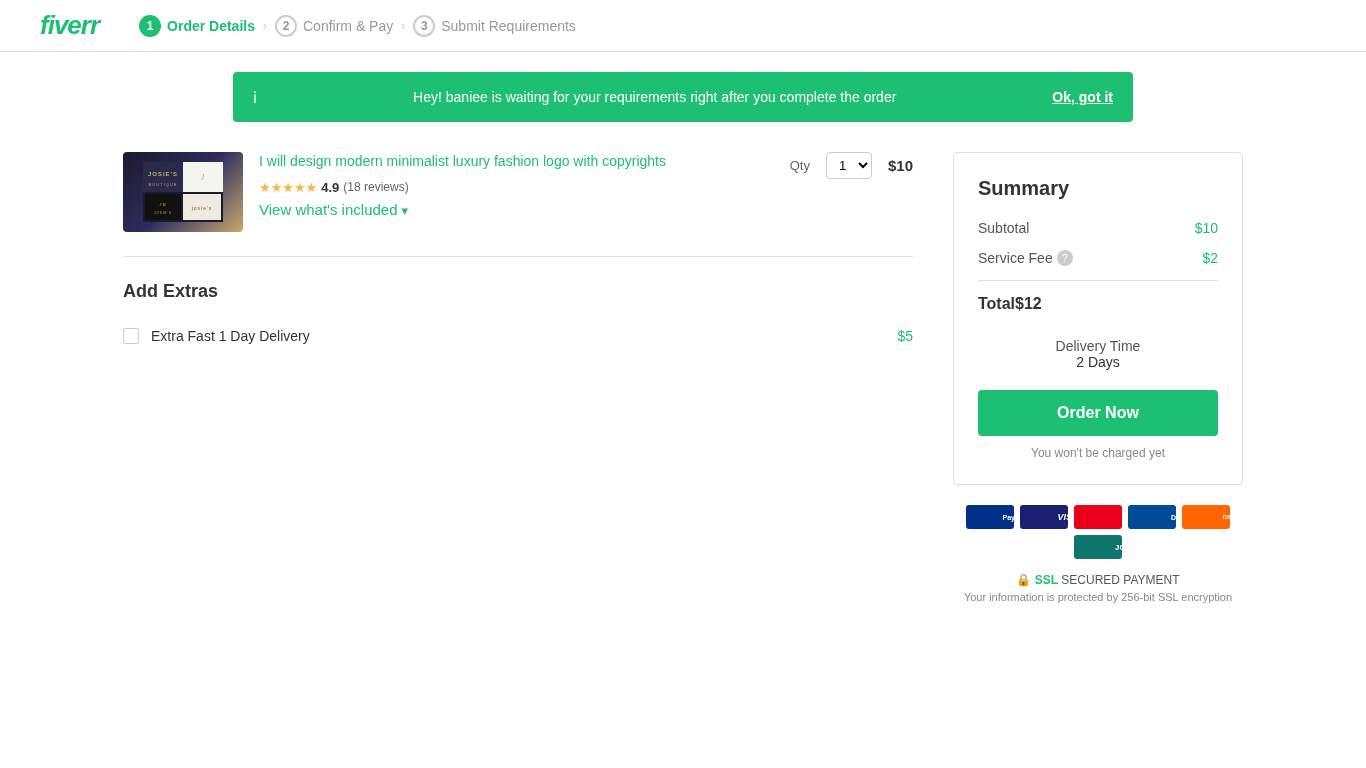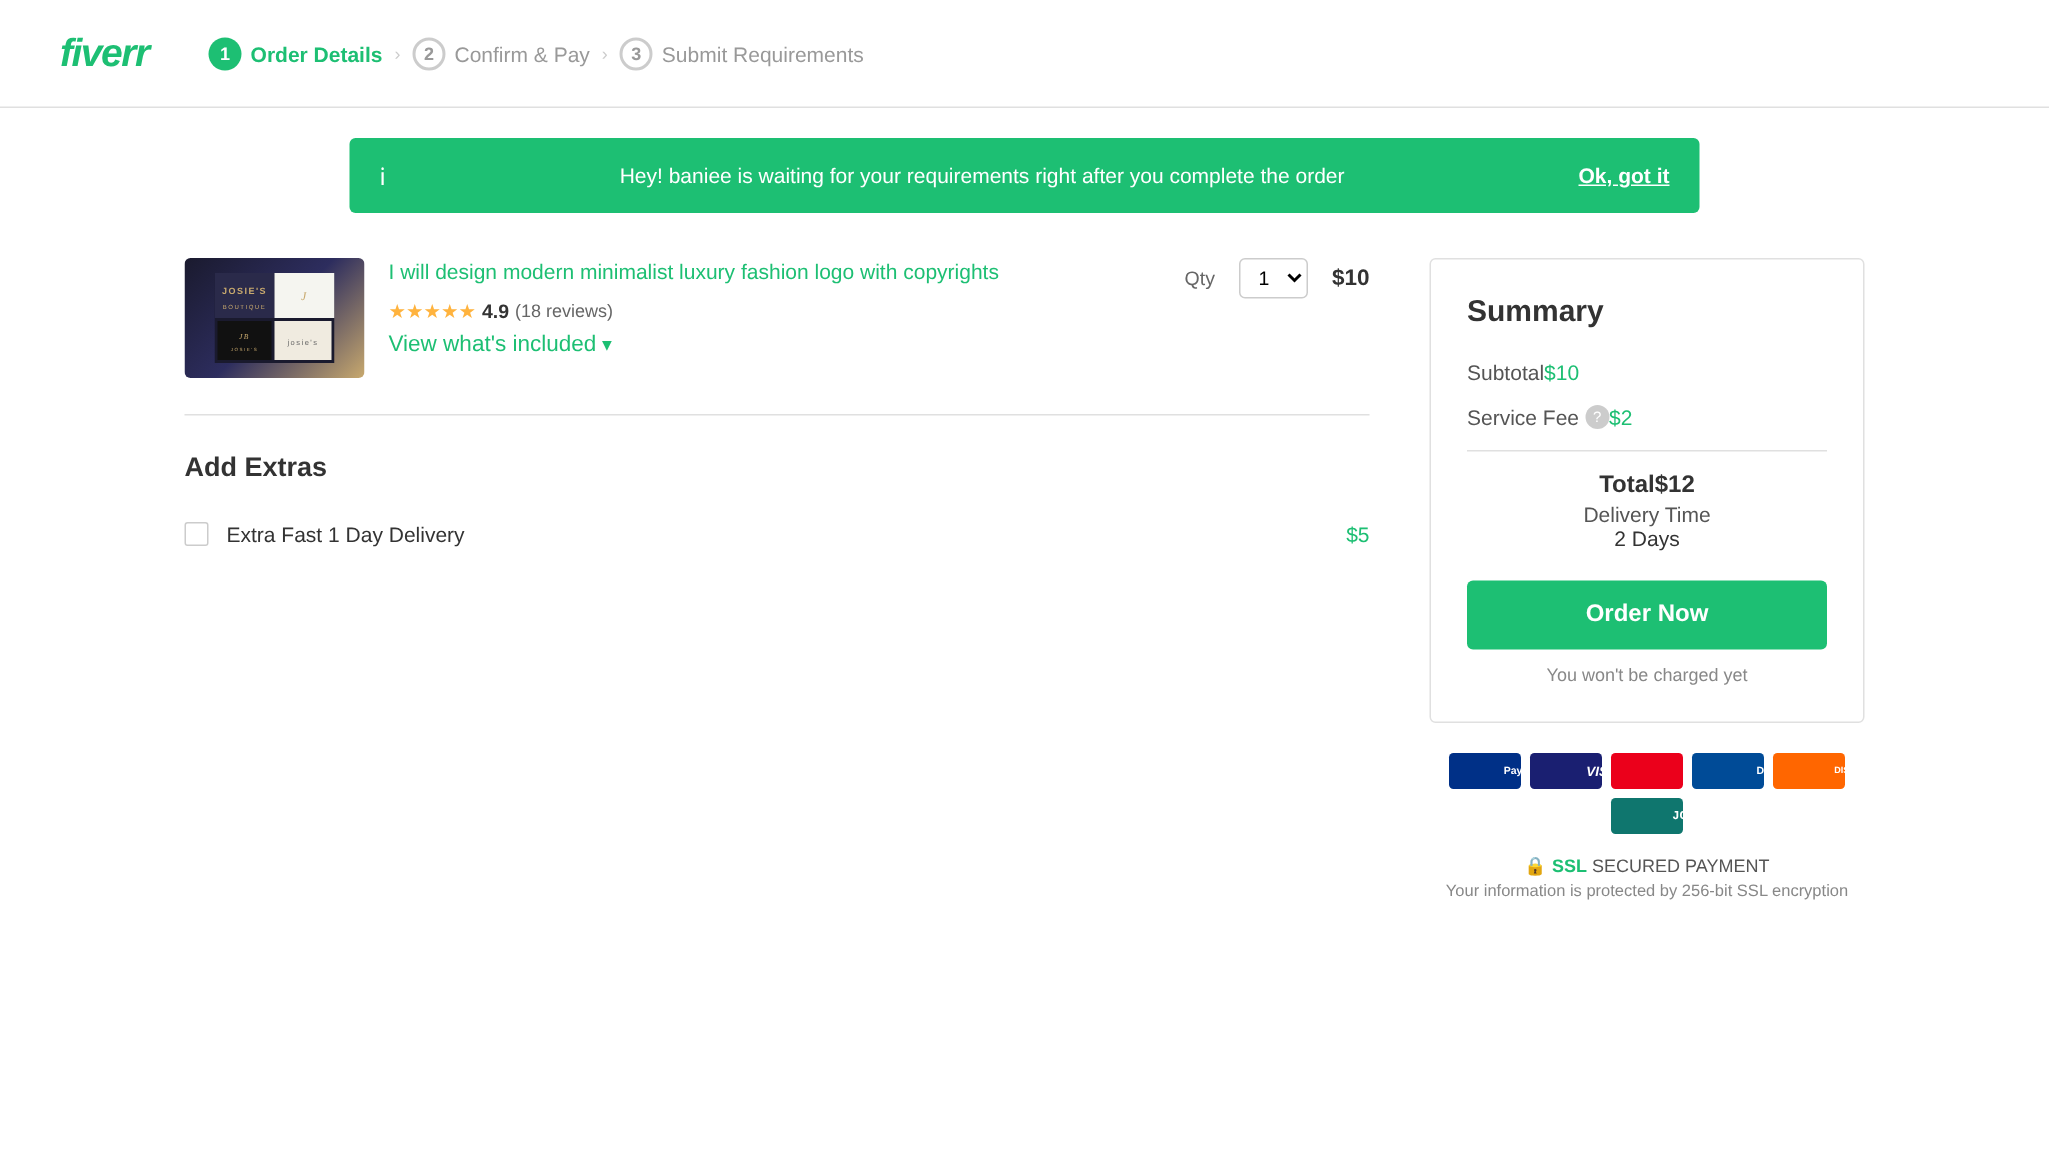--- a/index.html
+++ b/index.html
@@ -4,21 +4,21 @@
   <style>
     * { box-sizing: border-box; margin: 0; padding: 0; }
     body { font-family: 'Helvetica Neue', Arial, sans-serif; background: #fff; color: #333; font-size: 14px; }
 
     
     .header {
       display: flex;
       align-items: center;
       padding: 5px 40px;
       border-bottom: 1px solid #e0e0e0;
-      height: 72px;
+      height: 52px;
       text-align: center;
     }
     .logo {
       font-size: 26px;
       font-weight: 900;
       color: #1dbf73;
       margin-right: 40px;
       font-style: italic;
       letter-spacing: -1px;
     }
@@ -189,43 +189,44 @@
       border-radius: 4px;
       padding: 24px;
     }
     .summary-title {
       font-size: 20px;
       font-weight: 700;
       margin-bottom: 20px;
     }
     .summary-row {
       display: flex;
+      justify-content: space-between;
       align-items: center;
       margin-bottom: 14px;
     }
     .summary-label { color: #555; font-size: 14px; display: flex; align-items: center; gap: 4px; }
     .summary-value { font-size: 14px; color: #1dbf73; font-weight: 500; }
     .info-icon {
       width: 16px;
       height: 16px;
       border-radius: 50%;
       background: #ccc;
       color: #fff;
       font-size: 10px;
       display: inline-flex;
       align-items: center;
       justify-content: center;
       cursor: pointer;
     }
     .summary-divider { border: none; border-top: 1px solid #e0e0e0; margin: 14px 0; }
     .total-row {
       display: flex;
-      justify-content: center;
-      align-items: center;
-      margin-bottom: 2px;
+      justify-content: flex-start;
+      align-items: center;
+      margin-bottom: 25px;
     }
     .total-label { font-size: 16px; font-weight: 700; }
     .total-value { font-size: 16px; font-weight: 700; }
     .delivery-row {
       display: flex;
       justify-content: space-between;
       align-items: center;
       margin-bottom: 20px;
       flex-direction: column;
     }

